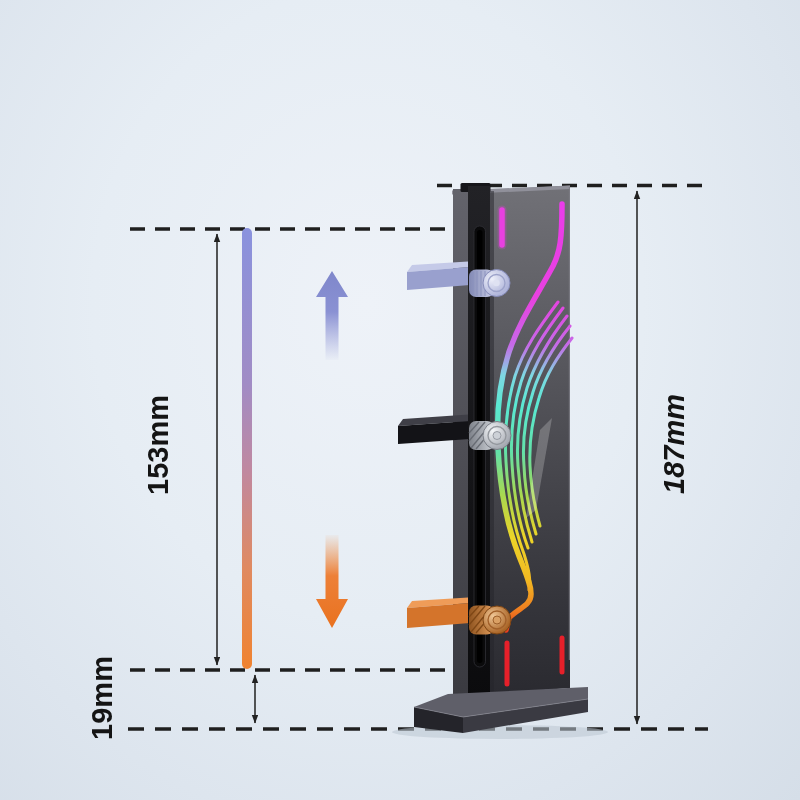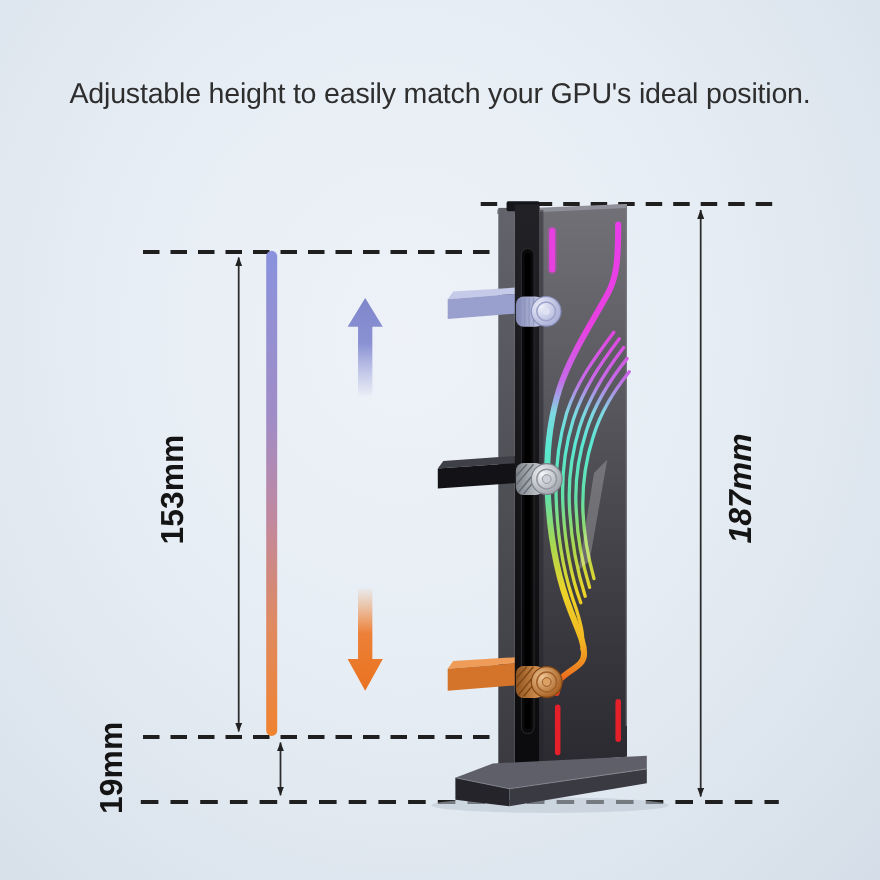--- a/index.html
+++ b/index.html
@@ -28,21 +28,20 @@
     white-space:nowrap;
   }
   .dim-label.oblique{font-style:italic;}
   svg{position:absolute;top:0;left:0;}
 </style>
 </head>
 <body>
 
 <div class="canvas">
 
-  <div class="page-title">Adjustable height to easily match your GPU's ideal position.</div>
 
   <svg width="800" height="800" viewBox="0 0 800 800">
     <defs>
       <marker id="arr" markerWidth="10" markerHeight="9" refX="8" refY="3.2" orient="auto-start-reverse" markerUnits="userSpaceOnUse">
         <path d="M0,0 L8.5,3.2 L0,6.4 Z" fill="#222"></path>
       </marker>
       <linearGradient id="barGrad" gradientUnits="userSpaceOnUse" x1="0" y1="233" x2="0" y2="664">
         <stop offset="0" stop-color="#8a92dd"></stop>
         <stop offset="0.35" stop-color="#a18cc5"></stop>
         <stop offset="0.55" stop-color="#c088a0"></stop>

